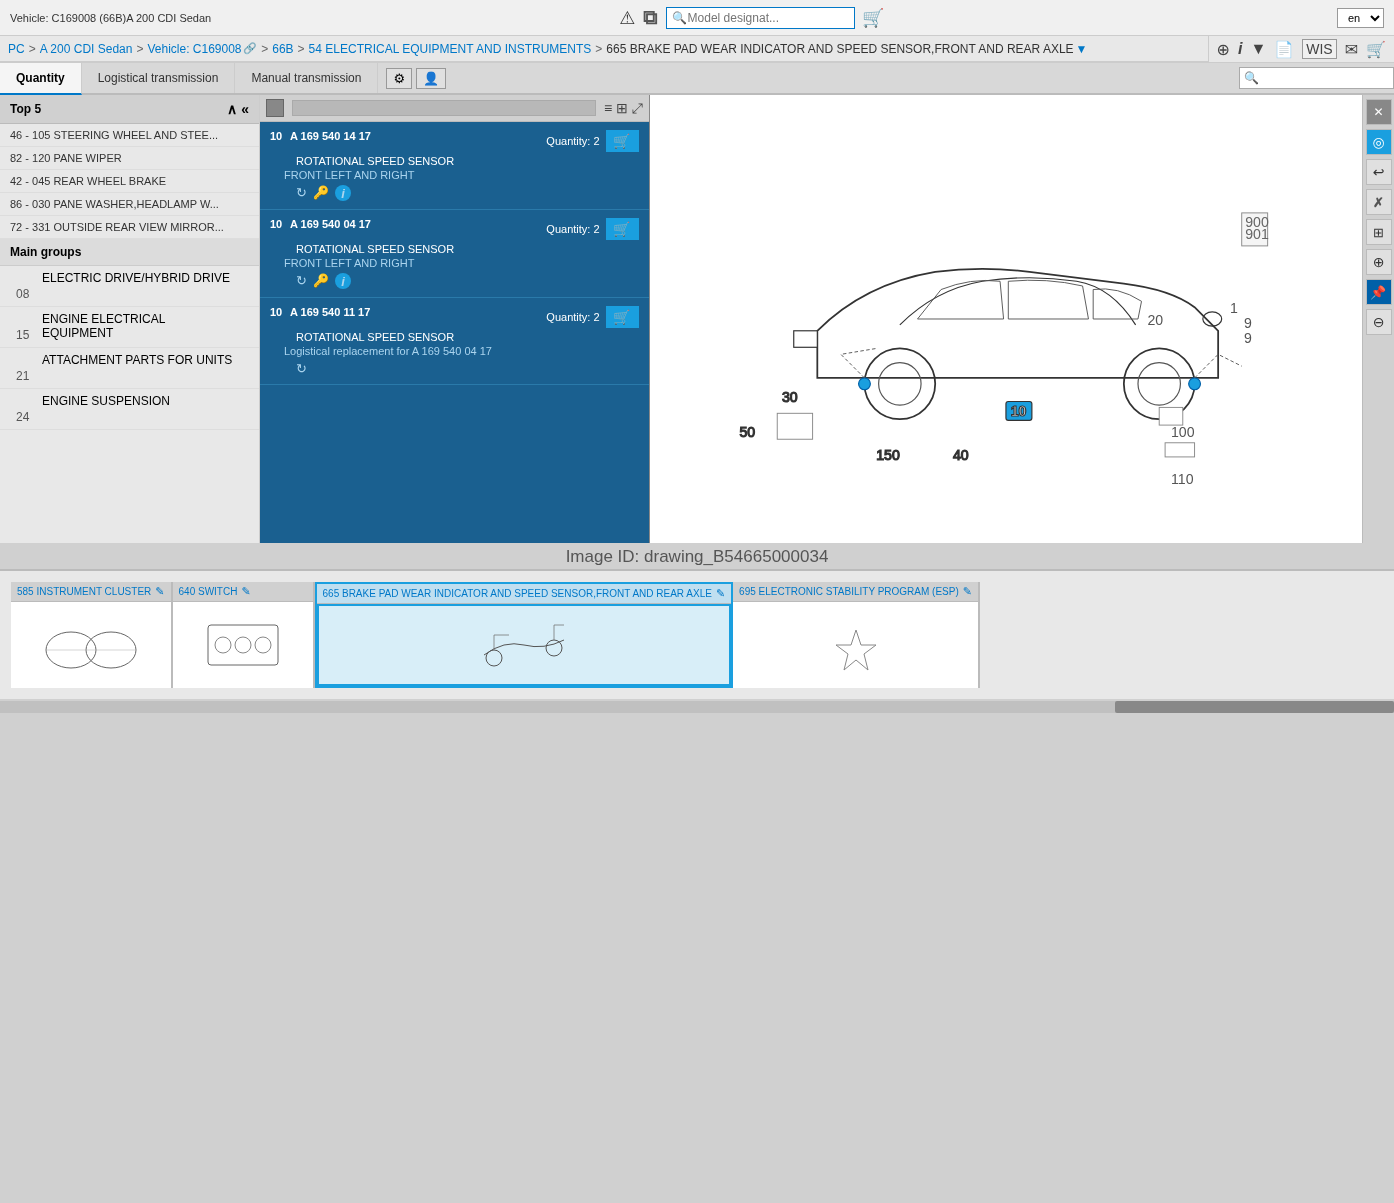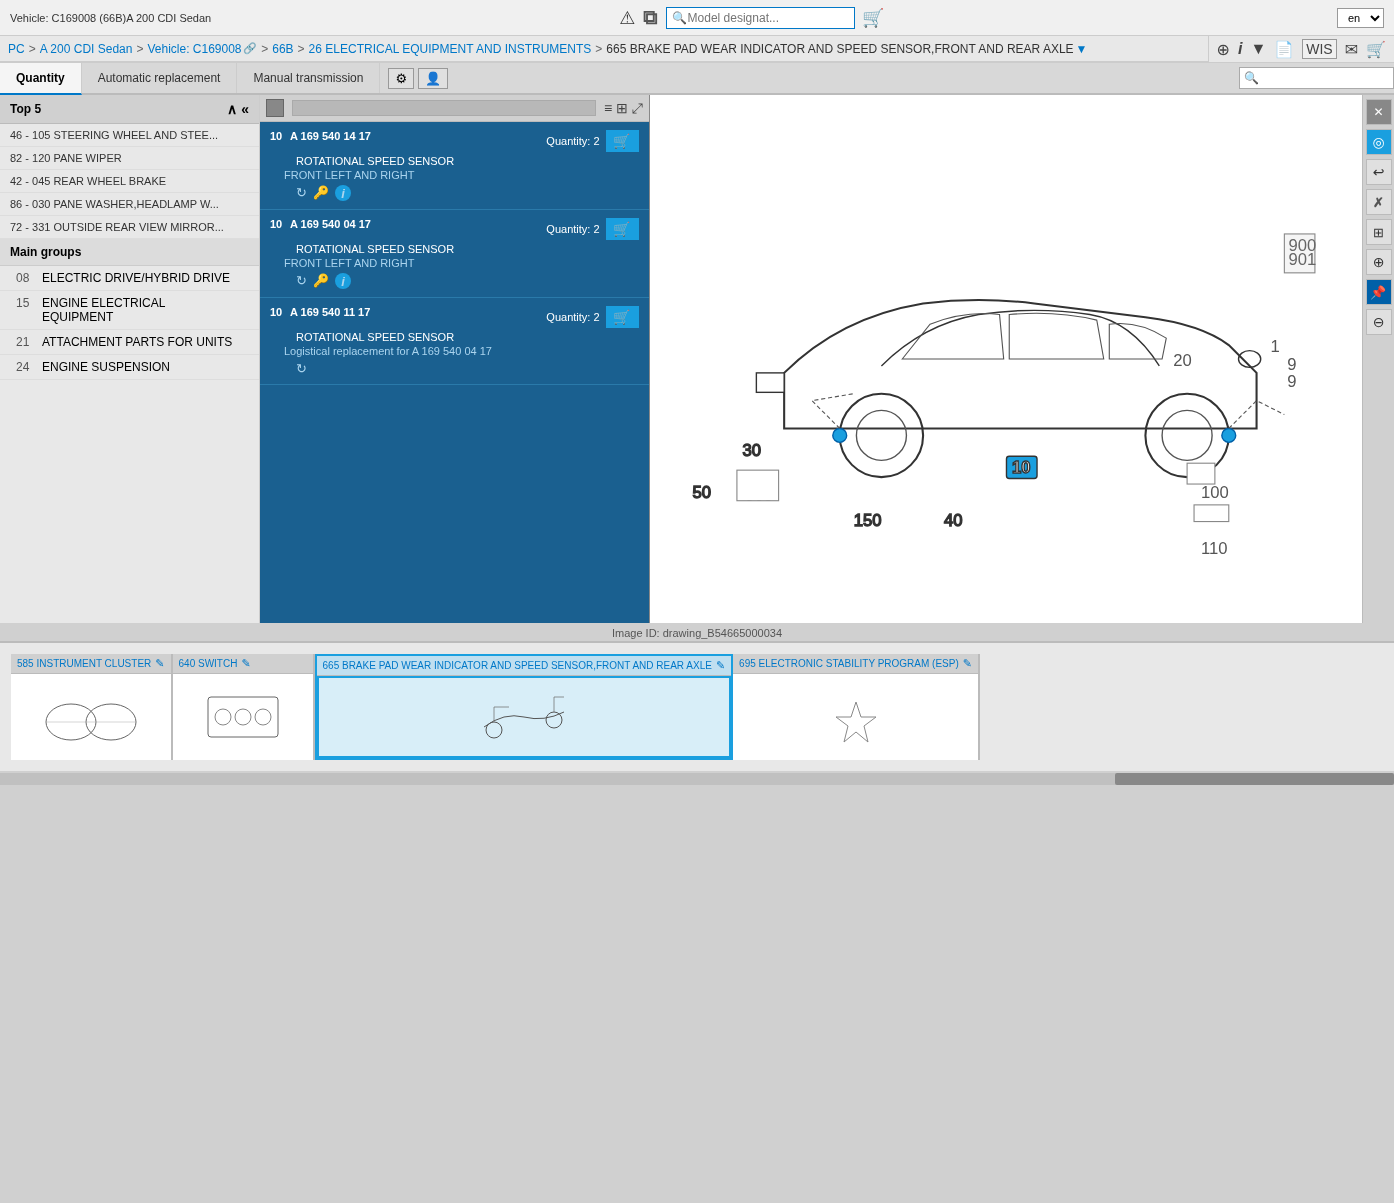--- a/index.html
+++ b/index.html
@@ -22,30 +22,30 @@
 
     
     .tab-bar { background: #d8d8d8; display: flex; align-items: center; border-bottom: 2px solid #bbb; }
     .tab { padding: 8px 16px; cursor: pointer; font-size: 12px; color: #333; border-right: 1px solid #ccc; }
     .tab.active { background: #f5f5f5; border-bottom: 2px solid #0078c8; font-weight: bold; color: #000; margin-bottom: -2px; }
     .tab-extra-btn { background: none; border: 1px solid #aaa; padding: 2px 6px; cursor: pointer; font-size: 11px; }
     .tab-search { margin-left: auto; display: flex; align-items: center; border: 1px solid #aaa; background: white; padding: 2px 6px; }
     .tab-search input { border: none; outline: none; font-size: 12px; width: 120px; }
 
     
-    .main-content { display: flex; height: 528px; }
+    .main-content { display: flex; height: 448px; }
 
     
     .sidebar { width: 260px; background: #e8e8e8; border-right: 1px solid #ccc; display: flex; flex-direction: column; overflow: hidden; }
     .sidebar-header { background: #d0d0d0; padding: 6px 10px; display: flex; align-items: center; justify-content: space-between; font-weight: bold; font-size: 13px; border-bottom: 1px solid #bbb; }
     .sidebar-header-icons { display: flex; gap: 4px; }
     .sidebar-item { padding: 5px 10px; cursor: pointer; font-size: 11px; border-bottom: 1px solid #ddd; color: #333; }
     .sidebar-group-header { padding: 6px 10px; font-weight: bold; font-size: 12px; background: #dcdcdc; border-bottom: 1px solid #ccc; }
     .sidebar-group-item { padding: 5px 10px 5px 16px; cursor: pointer; font-size: 11px; border-bottom: 1px solid #ddd; display: flex; gap: 6px; }
-    .sidebar-group-item .num { color: #555; min-width: 20px; }
+    .sidebar-group-item .num { color: #555; min-width: 20px; margin-top: 16px; }
     .sidebar-inner { flex: 1; overflow: hidden; position: relative; }
 
     
     .parts-list { width: 390px; background: #1a6090; border-right: 1px solid #888; display: flex; flex-direction: column; }
     .parts-list-header { background: #d0d0d0; display: flex; align-items: center; gap: 4px; padding: 4px 6px; border-bottom: 1px solid #bbb; }
     .parts-list-header .ph-icons { display: flex; gap: 4px; margin-left: auto; }
     .parts-list-header .color-square { width: 18px; height: 18px; background: #888; border: 1px solid #666; cursor: pointer; }
     .parts-list-header .title-bar { flex: 1; background: #c8c8c8; height: 18px; border: 1px solid #aaa; }
 
     .part-item { background: #1a6090; border-bottom: 1px solid #2a7aaa; padding: 8px 10px; cursor: pointer; }
@@ -65,21 +65,21 @@
     .drawing-content { width: 100%; height: 100%; display: flex; align-items: center; justify-content: center; }
 
     
     .right-toolbar { width: 32px; background: #d0d0d0; display: flex; flex-direction: column; align-items: center; padding: 4px 0; gap: 4px; border-left: 1px solid #bbb; }
     .rt-btn { width: 26px; height: 26px; display: flex; align-items: center; justify-content: center; background: #e0e0e0; border: 1px solid #bbb; cursor: pointer; font-size: 14px; color: #333; }
     .rt-btn.active { background: #1a9fdf; color: white; }
     .rt-btn.close { background: #888; color: white; }
 
     
     .thumbnail-strip { background: #e8e8e8; border-top: 2px solid #bbb; }
-    .image-id { text-align: center; font-size: 11px; color: #555; padding: 4px 0 2px; }
+    .image-id { text-align: center; font-size: 17px; color: #555; padding: 4px 0 2px; }
     .thumbnails { display: flex; align-items: stretch; overflow-x: auto; padding: 11px; }
     .thumb-group { display: flex; flex-direction: column; border-right: 2px solid #bbb; }
     .thumb-label { background: #d0d0d0; padding: 3px 6px; font-size: 10px; color: #333; border-bottom: 1px solid #bbb; display: flex; align-items: center; gap: 4px; white-space: nowrap; }
     .thumb-label a { color: #0078c8; text-decoration: none; font-size: 10px; cursor: pointer; }
     .thumb-image { flex: 1; min-height: 80px; background: white; display: flex; align-items: center; justify-content: center; padding: 4px; min-width: 120px; cursor: pointer; }
     .thumb-image.active { border: 2px solid #1a9fdf; background: #e0f0ff; }
     .thumb-image svg { width: 100px; height: 70px; }
 
     
     .bottom-scrollbar { height: 12px; background: #c0c0c0; margin: 2px 0; }
@@ -123,39 +123,39 @@
     <div class="breadcrumb-full" style="flex:1;">
       <a>PC</a>
       <span class="sep">&gt;</span>
       <a>A 200 CDI Sedan</a>
       <span class="sep">&gt;</span>
       <a>Vehicle: C169008</a>
       <span style="color:#0078c8; cursor:pointer; font-size:11px;">🔗</span>
       <span class="sep">&gt;</span>
       <a>66B</a>
       <span class="sep">&gt;</span>
-      <a>26 ELECTRICAL EQUIPMENT AND INSTRUMENTS</a>
+      <a>54 ELECTRICAL EQUIPMENT AND INSTRUMENTS</a>
       <span class="sep">&gt;</span>
       <span style="color:#333;">665 BRAKE PAD WEAR INDICATOR AND SPEED SENSOR,FRONT AND REAR AXLE</span>
       <span style="color:#0078c8; cursor:pointer;">▼</span>
     </div>
     <div style="display:flex; align-items:center; padding: 3px 8px; gap:8px; border-left:1px solid #ccc;">
       <span style="font-size:16px; cursor:pointer; color:#444;">⊕</span>
       <span style="font-size:16px; cursor:pointer; color:#444; font-weight:bold; font-style:italic;">i</span>
       <span style="font-size:16px; cursor:pointer; color:#444;">▼</span>
       <span style="font-size:16px; cursor:pointer; color:#444;">📄</span>
       <span style="font-size:14px; cursor:pointer; color:#444; border:1px solid #999; padding:1px 3px; background:#f0f0f0;">WIS</span>
       <span style="font-size:16px; cursor:pointer; color:#444;">✉</span>
       <span style="font-size:16px; cursor:pointer; color:#444;">🛒</span>
     </div>
   </div>
 
   <div class="tab-bar">
     <div class="tab active">Quantity</div>
-    <div class="tab">Automatic replacement</div>
+    <div class="tab">Logistical transmission</div>
     <div class="tab">Manual transmission</div>
     <div style="display:flex; gap:4px; margin-left:8px;">
       <button class="tab-extra-btn" style="font-size:13px; border:1px solid #999; background:#e0e0e0; padding:2px 6px; cursor:pointer;">⚙</button>
       <button class="tab-extra-btn" style="font-size:13px; border:1px solid #999; background:#e0e0e0; padding:2px 6px; cursor:pointer;">👤</button>
     </div>
     <div class="tab-search" style="margin-left:auto; display:flex; align-items:center; border:1px solid #aaa; background:white; padding:2px 4px;">
       <span style="font-size:12px; color:#888;">🔍</span>
       <input type="text" style="border: none; outline: none; font-size: 12px; width: 130px; padding: 1px 4px;">
     </div>
   </div>

